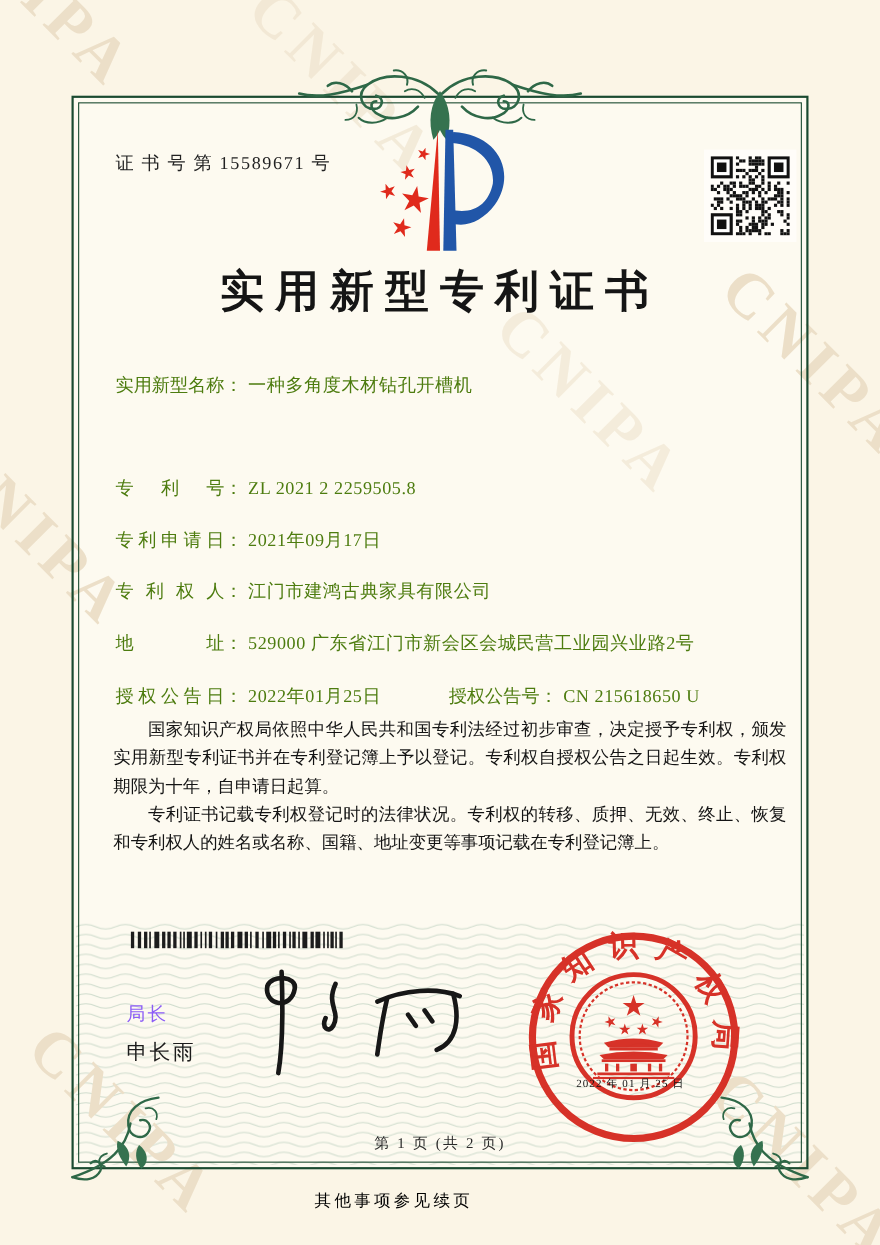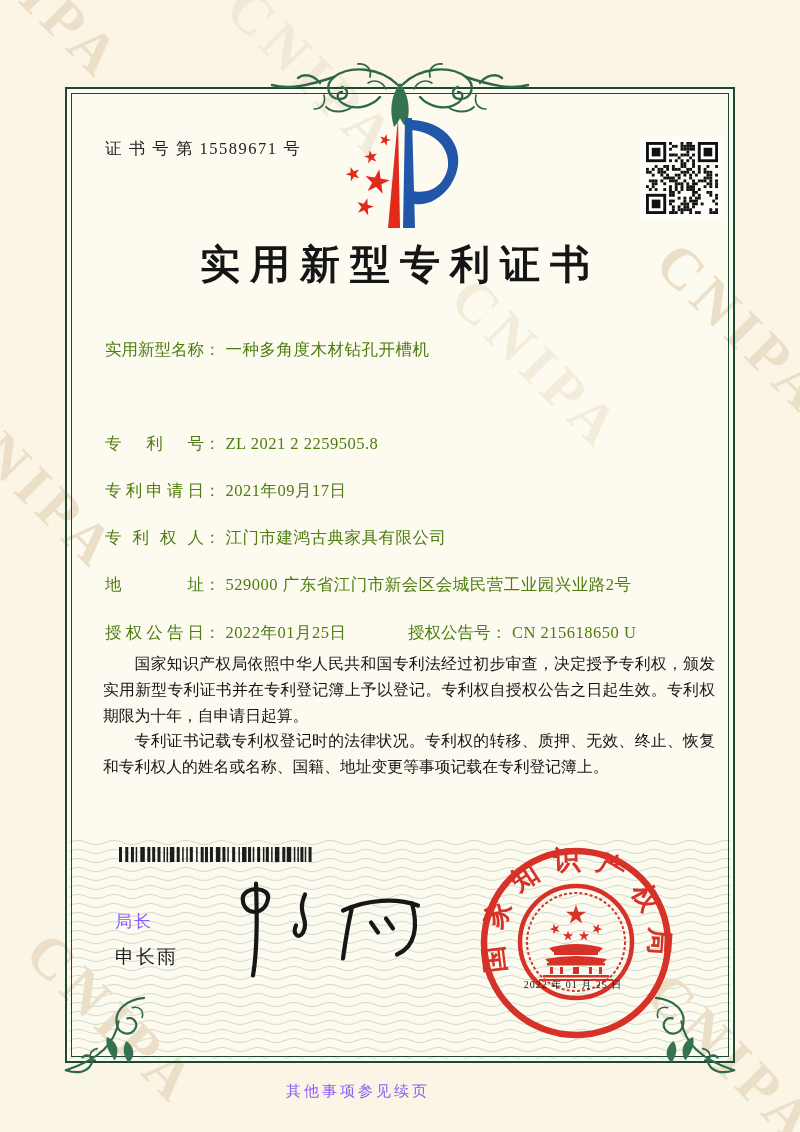--- a/index.html
+++ b/index.html
@@ -42,21 +42,21 @@
   .barcode{position:absolute;left:117px;top:846px;z-index:5;}
   .director-title{position:absolute;left:115px;top:910px;font-size:17px;color:#8b5cf6;z-index:5;letter-spacing:2px;}
   .director-name{position:absolute;left:115px;top:944px;font-size:19px;color:#1c1c1c;z-index:5;letter-spacing:2px;}
   .signature{position:absolute;left:225px;top:878px;z-index:6;}
   .seal{position:absolute;left:478px;top:845px;z-index:6;opacity:0.95;}
   .seal-date{
     position:absolute;left:498px;top:978px;width:150px;text-align:center;
     font-size:10px;letter-spacing:1px;color:#131313;z-index:7;white-space:nowrap;
   }
   .page-num{position:absolute;left:65px;top:1031px;width:670px;text-align:center;font-size:13.5px;letter-spacing:2px;color:#2b2b2b;z-index:6;}
-  .continuation{position:absolute;left:0;top:1082px;width:716px;text-align:center;font-size:15px;letter-spacing:3px;color:#8b5cf6;z-index:5;}
+  .continuation{position:absolute;left:0;top:1082px;width:716px;text-align:center;font-size:15px;letter-spacing:3px;color:#000000;z-index:5;}
 </style>
 </head>
 <body>
 
 <div class="page">
 
   <div class="frame-bg"></div>
 
   <svg class="waves" width="662" height="221">
     <defs>
@@ -444,15 +444,16 @@
         <rect x="-3" y="25" width="6" height="7"></rect>
         <rect x="13" y="25" width="3" height="7"></rect>
         <rect x="23" y="25" width="3" height="7"></rect>
         <rect x="-33" y="33" width="66" height="2.5"></rect>
         <rect x="-37" y="37" width="74" height="2"></rect>
       </g>
     </g>
   </svg>
   <div class="seal-date">2022 年 01 月 25 日</div>
 
+  <div class="page-num">第 1 页 (共 2 页)</div>
   <div class="continuation">其他事项参见续页</div>
 
 </div>
 
 </body></html>

